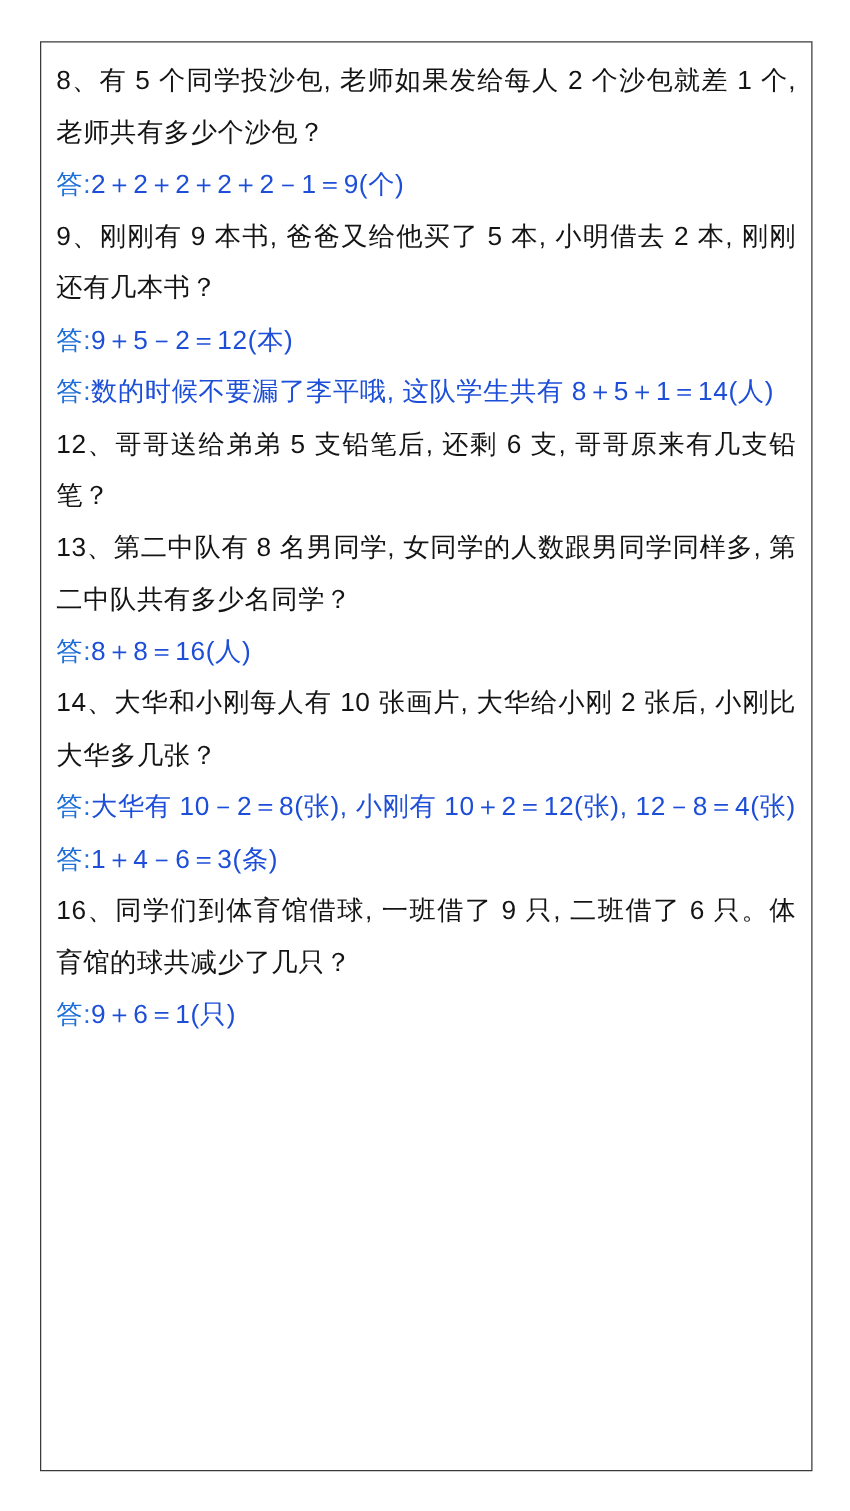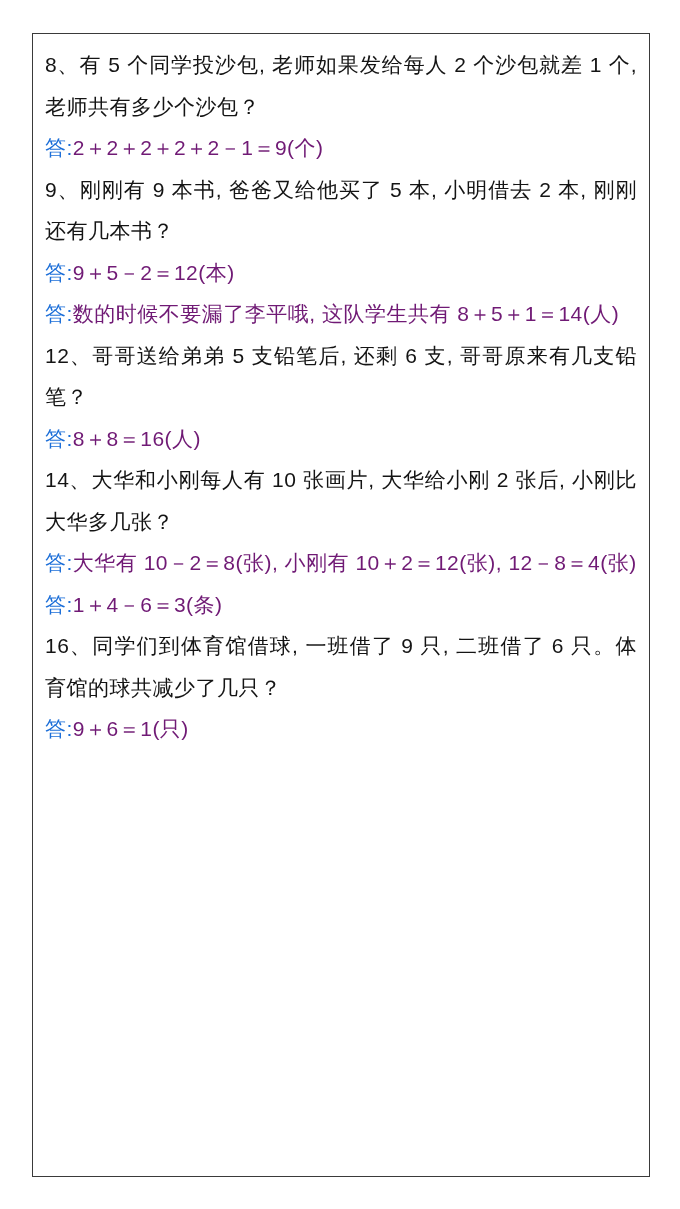--- a/index.html
+++ b/index.html
@@ -32,21 +32,21 @@
     margin: 0;
     font-size: 21px;
     line-height: 41.5px;
     letter-spacing: 0.5px;
     color: #141414;
   }
   .q {
     text-align: justify;
   }
   .a .ap { color: #1b6ed8; }
-  .a .ab { color: #701a75; }
+  .a .ab { color: #1d4ed8; }
 </style>
 </head>
 <body>
 
 <div class="sheet">
   <div class="frame">
 
     <div class="problem">
       <p class="q">8、有 5 个同学投沙包, 老师如果发给每人 2 个沙包就差 1 个, 老师共有多少个沙包？</p>
       <p class="a"><span class="ap">答:</span><span class="ab">2＋2＋2＋2＋2－1＝9(个)</span></p>
@@ -60,20 +60,21 @@
     <div class="problem">
       <p class="a"><span class="ap">答:</span><span class="ab">数的时候不要漏了李平哦, 这队学生共有 8＋5＋1＝14(人)</span></p>
     </div>
 
 
     <div class="problem">
       <p class="q">12、哥哥送给弟弟 5 支铅笔后, 还剩 6 支, 哥哥原来有几支铅笔？</p>
     </div>
 
     <div class="problem">
+      <p class="q">13、第二中队有 8 名男同学, 女同学的人数跟男同学同样多, 第二中队共有多少名同学？</p>
       <p class="a"><span class="ap">答:</span><span class="ab">8＋8＝16(人)</span></p>
     </div>
 
     <div class="problem">
       <p class="q">14、大华和小刚每人有 10 张画片, 大华给小刚 2 张后, 小刚比大华多几张？</p>
       <p class="a"><span class="ap">答:</span><span class="ab">大华有 10－2＝8(张), 小刚有 10＋2＝12(张), 12－8＝4(张)</span></p>
     </div>
 
     <div class="problem">
       <p class="a"><span class="ap">答:</span><span class="ab">1＋4－6＝3(条)</span></p>

